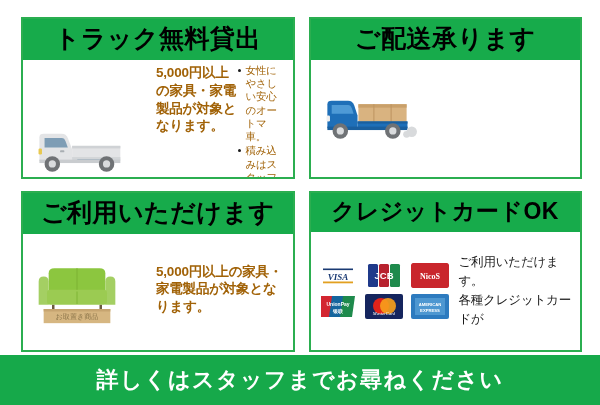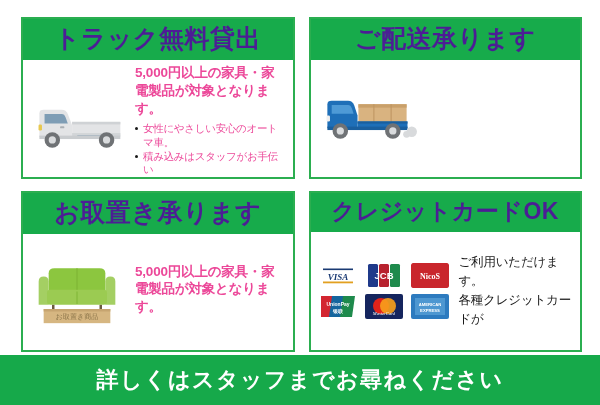--- a/index.html
+++ b/index.html
@@ -35,21 +35,21 @@
     border: 2px solid #2BAE50;
     background: #ffffff;
     display: flex;
     flex-direction: column;
     box-sizing: border-box;
     overflow: hidden;
   }
 
   .panel-header {
     background: #17AB4B;
-    color: #4c1d95;
+    color: #000000;
     text-align: center;
     font-weight: bold;
     letter-spacing: 0.5px;
     line-height: 1;
     padding: 7px 2px 9px 2px;
     font-size: 25px;
     white-space: nowrap;
   }
   .panel-header.small {
     font-size: 23px;
@@ -67,24 +67,25 @@
     width: 108px;
     min-width: 108px;
     display: flex;
     align-items: center;
     justify-content: flex-start;
   }
 
   .copy {
     flex: 1;
     display: flex;
-    flex-direction: column;
+    flex-direction: row;
     justify-content: center;
-    color: #ec4899;
+    color: #a16207;
     padding-right: 2px;
+    margin-left: 21px;
   }
 
   .lead {
     font-size: 13.5px;
     line-height: 1.32;
     font-weight: 600;
     margin-bottom: 5px;
     letter-spacing: -0.2px;
   }
   .lead-single {
@@ -247,21 +248,21 @@
           <circle cx="90" cy="51" r="4.2" fill="#D9DBDD"></circle>
 
           <circle cx="112" cy="52" r="6" fill="#D8DADC"></circle>
           <circle cx="106" cy="55" r="4" fill="#D8DADC"></circle>
         </svg>
       </div>
     </div>
   </div>
 
   <div class="panel">
-    <div class="panel-header">お取置き承ります</div>
+    <div class="panel-header">ご利用いただけます</div>
     <div class="panel-body">
       <div class="art">
         <svg viewBox="0 0 120 80" width="100" height="67" aria-hidden="true">
 
           <path d="M26 18 Q26 12 33 12 L87 12 Q94 12 94 18 L94 40 L26 40 Z" fill="#8CC63F"></path>
 
           <path d="M14 28 Q14 22 20 22 Q26 22 26 28 L26 56 L14 56 Z" fill="#A4CF63"></path>
           <path d="M94 28 Q94 22 100 22 Q106 22 106 28 L106 56 L94 56 Z" fill="#A4CF63"></path>
 
           <rect x="24" y="38" width="72" height="18" rx="4" fill="#9BCB52"></rect>

